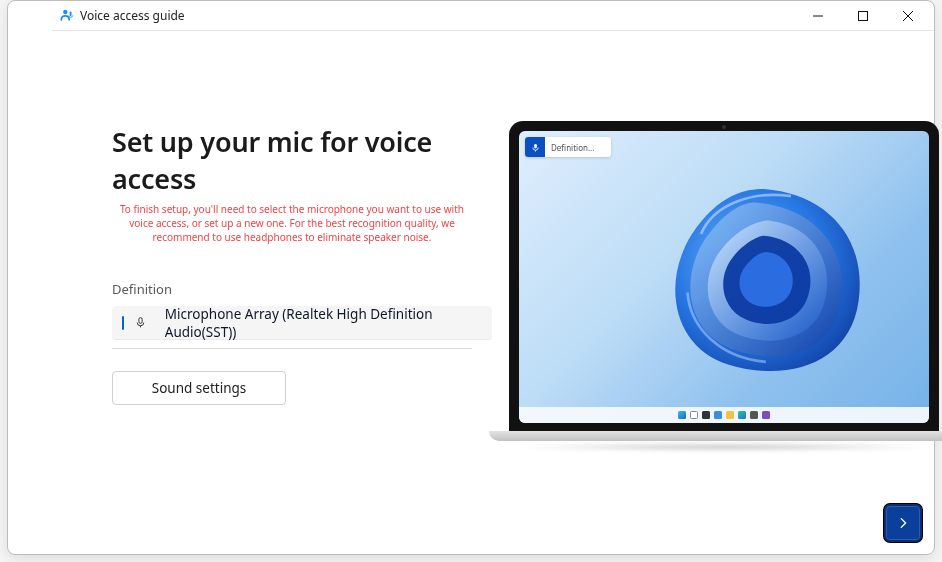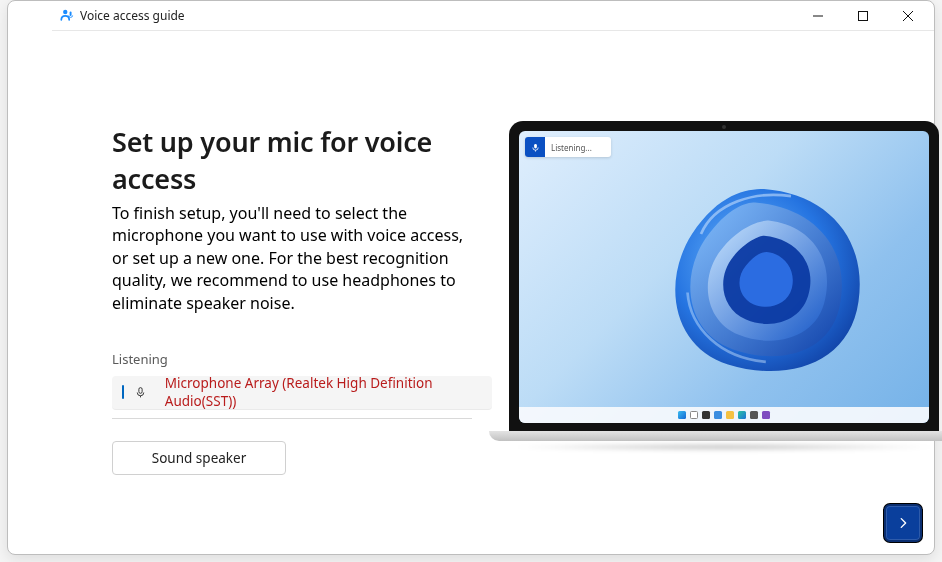--- a/index.html
+++ b/index.html
@@ -24,30 +24,30 @@
     color: #111;
   }
   .win-btn svg { width: 10px; height: 10px; }
 
   
   .content { flex: 1; position: relative; }
   .left-panel {
     position: absolute; left: 60px; top: 92px; width: 380px;
   }
   .heading { font-size: 27px; font-weight: 600; color: #1b1b1b; margin-bottom: 5px; letter-spacing: -0.2px;}
-  .paragraph { font-size: 16px; color: #000000; line-height: 1.4; max-width: 360px; }
+  .paragraph { font-size: 10px; color: #ef4444; line-height: 1.4; max-width: 360px; text-align: center; }
   .field-label { font-size: 13px; color: #5a5a5a; margin-top: 36px; margin-bottom: 8px; }
   .mic-row {
     display: flex; align-items: center; background: #f5f5f5; border-radius: 4px;
     height: 34px; padding: 0 10px; gap: 10px;
     border-bottom: 1px solid #eaeaea;
   }
   .mic-indicator { width: 2px; height: 14px; background: #0067c0; border-radius: 1px; }
   .mic-icon svg { width: 13px; height: 13px; display: block; }
-  .mic-name { font-size: 13.5px; color: #b91c1c; margin-left: 8px;}
+  .mic-name { font-size: 13.5px; color: #0f172a; margin-left: 8px;}
   .divider { border-bottom: 1px solid #d9d9d9; margin-top: 8px; width: 360px; }
   .button-row { display: flex; gap: 12px; margin-top: 22px; }
   .sec-btn {
     width: 174px; height: 34px; background: #fff; border: 1px solid #d0d0d0; border-radius: 4px;
     font-size: 13.5px; color: #222; display: flex; align-items: center; justify-content: center;
   }
 
   
   .laptop {
     position: absolute; right: -5px; top: 70px; width: 450px; height: 380px;
@@ -138,54 +138,54 @@
       </div>
     </div>
   </div>
 
   <div class="content">
 
     <div class="left-panel">
       <h1 class="heading">Set up your mic for voice access</h1>
       <p class="paragraph">To finish setup, you'll need to select the microphone you want to use with voice access, or set up a new one. For the best recognition quality, we recommend to use headphones to eliminate speaker noise.</p>
 
-      <div class="field-label">Listening</div>
+      <div class="field-label">Definition</div>
 
       <div class="mic-row">
         <div class="mic-indicator"></div>
         <span class="mic-icon">
           <svg viewBox="0 0 16 16" fill="none" stroke="#333" stroke-width="1.2">
             <rect x="6" y="2" width="4" height="7" rx="2"></rect>
             <path d="M4 8a4 4 0 0 0 8 0"></path>
             <line x1="8" y1="12" x2="8" y2="14"></line>
           </svg>
         </span>
         <span class="mic-name">Microphone Array (Realtek High Definition Audio(SST))</span>
       </div>
       <div class="divider"></div>
 
       <div class="button-row">
-        <div class="sec-btn">Sound speaker</div>
+        <div class="sec-btn">Sound settings</div>
       </div>
     </div>
 
     <div class="laptop">
       <div class="laptop-body">
         <div class="camera-dot"></div>
         <div class="laptop-screen">
 
           <div class="va-bar">
             <div class="va-mic">
               <svg viewBox="0 0 10 10">
                   <rect x="3.5" y="1" width="3" height="5" rx="1.5" fill="#fff"></rect>
                   <path d="M2 5a3 3 0 0 0 6 0" stroke="#fff" stroke-width="0.9" fill="none"></path>
                   <line x1="5" y1="8" x2="5" y2="9.5" stroke="#fff" stroke-width="0.9"></line>
                 </svg>
             </div>
-            <span class="va-bar-text">Listening...</span>
+            <span class="va-bar-text">Definition...</span>
           </div>
 
           <svg class="bloom" viewBox="0 0 300 260">
             <defs>
               <radialGradient id="rg1" cx="40%" cy="40%" r="70%">
                 <stop offset="0%" stop-color="#69b8ff"></stop>
                 <stop offset="60%" stop-color="#1e6fe0"></stop>
                 <stop offset="100%" stop-color="#0a3aa0"></stop>
               </radialGradient>
               <linearGradient id="lg1" x1="0" y1="0" x2="1" y2="1">

